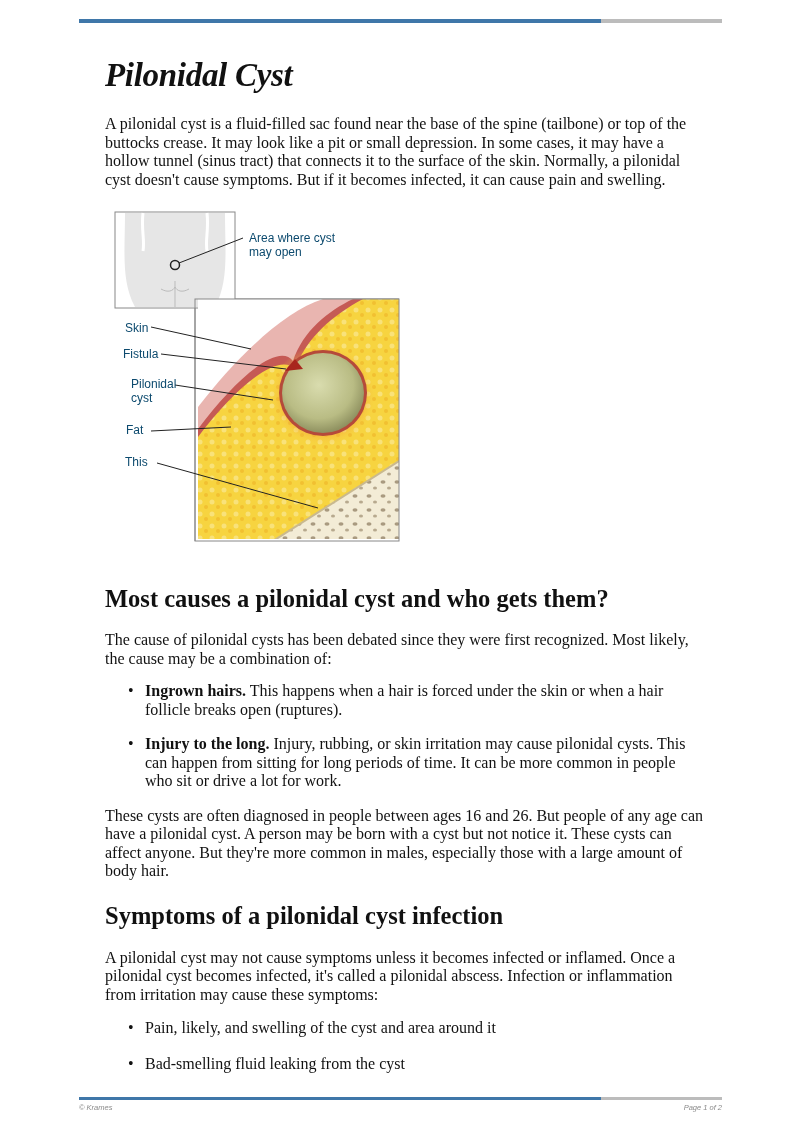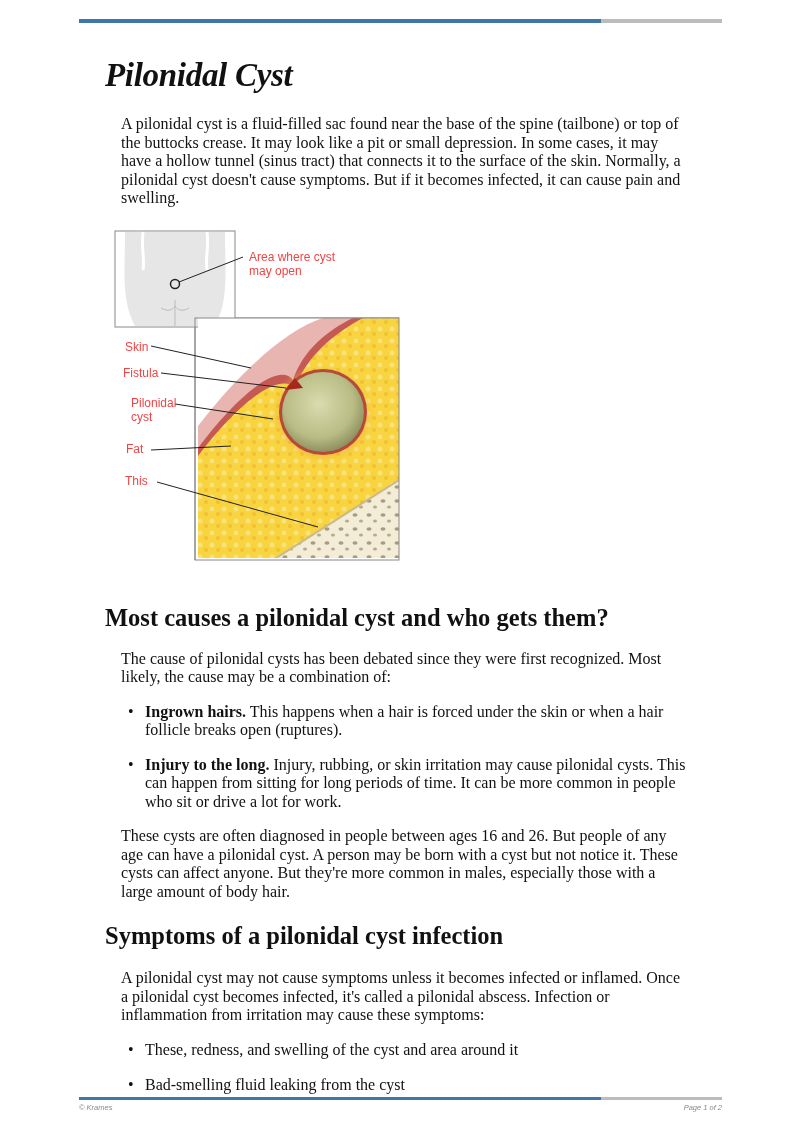--- a/index.html
+++ b/index.html
@@ -6,39 +6,39 @@
     body { width: 800px; height: 1130px; position: relative; overflow: hidden; font-family: "Liberation Serif", serif; color: #111; }
     .bar { position: absolute; left: 79px; width: 643px; height: 4px; }
     .bar .blue { position: absolute; left: 0; top: 0; height: 4px; width: 522px; background: #3f77a9; }
     .bar .gray { position: absolute; left: 522px; top: 0; height: 4px; width: 121px; background: #bcbcbc; }
     .top-bar { top: 19px; }
     .bottom-bar { top: 1097px; height: 3px; }
     .bottom-bar .blue, .bottom-bar .gray { height: 3px; }
     .content { position: absolute; left: 105px; top: 54px; width: 600px; }
     h1 { font-size: 33px; font-weight: bold; margin: 0; line-height: 42px; letter-spacing: -0.3px; font-style: italic; }
     h2 { font-size: 24.5px; font-weight: bold; margin: 0; line-height: 30px; }
-    p { font-size: 16px; line-height: 18.5px; margin: 16px; }
+    p { font-size: 16px; line-height: 18.5px; margin: 0; }
     .intro { margin-top: 19px; }
     .figure { position: relative; width: 300px; height: 335px; margin-top: 22px; margin-left: 8px; font-family: "Liberation Sans", sans-serif; }
     .h2a { margin-top: 38px; }
     .p2 { margin-top: 17px; }
     ul { margin: 0; padding-left: 40px; list-style: none; }
     ul li { position: relative; font-size: 16px; line-height: 18.5px; }
     ul li::before { content: "\2022"; position: absolute; left: -17px; top: 0; font-size: 16px; }
     .ul1 { margin-top: 14px; }
     .ul1 li + li { margin-top: 16px; }
     .p3 { margin-top: 16px; }
     .h2b { margin-top: 20px; }
     .p4 { margin-top: 18px; }
     .ul2 { margin-top: 15px; }
     .ul2 li + li { margin-top: 17px; }
     .footer-left, .footer-right { position: absolute; top: 1103px; font-family: "Liberation Sans", sans-serif; font-style: italic; font-size: 7.5px; color: #8a8a8a; }
     .footer-left { left: 79px; }
     .footer-right { right: 78px; }
-    .lbl { position: absolute; font-size: 12px; color: #ef4444; line-height: 14px; }
+    .lbl { position: absolute; font-size: 12px; color: #0c4a6e; line-height: 14px; }
   </style>
 </head>
 <body>
 
 <div class="bar top-bar">
   <div class="blue"></div>
   <div class="gray"></div>
 </div>
 
 <div class="content">
@@ -122,21 +122,21 @@
   <p class="p2">The cause of pilonidal cysts has been debated since they were first recognized. Most likely, the cause may be a combination of:</p>
   <ul class="ul1">
     <li><b>Ingrown hairs.</b><span> This happens when a hair is forced under the skin or when a hair follicle breaks open (ruptures).</span></li>
     <li><b>Injury to the long.</b><span> Injury, rubbing, or skin irritation may cause pilonidal cysts. This can happen from sitting for long periods of time. It can be more common in people who sit or drive a lot for work.</span></li>
   </ul>
   <p class="p3">These cysts are often diagnosed in people between ages 16 and 26. But people of any age can have a pilonidal cyst. A person may be born with a cyst but not notice it. These cysts can affect anyone. But they're more common in males, especially those with a large amount of body hair.</p>
 
   <h2 class="h2b">Symptoms of a pilonidal cyst infection</h2>
   <p class="p4">A pilonidal cyst may not cause symptoms unless it becomes infected or inflamed. Once a pilonidal cyst becomes infected, it's called a pilonidal abscess. Infection or inflammation from irritation may cause these symptoms:</p>
   <ul class="ul2">
-    <li>These, redness, and swelling of the cyst and area around it</li>
+    <li>Pain, likely, and swelling of the cyst and area around it</li>
     <li>Bad-smelling fluid leaking from the cyst</li>
   </ul>
 </div>
 
 <div class="bar bottom-bar">
   <div class="blue"></div>
   <div class="gray"></div>
 </div>
 <div class="footer-left">© Krames</div>
 <div class="footer-right">Page 1 of 2</div>

